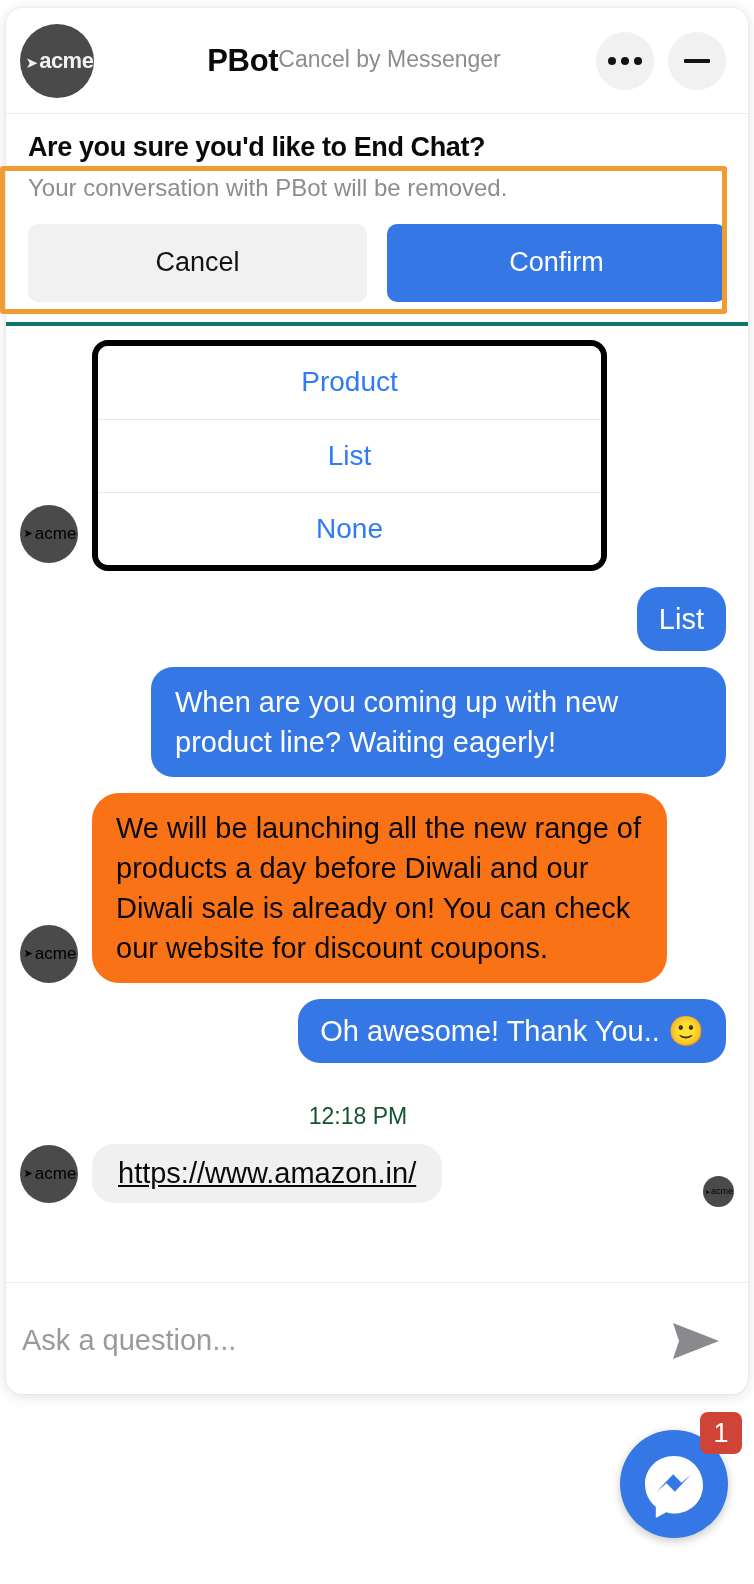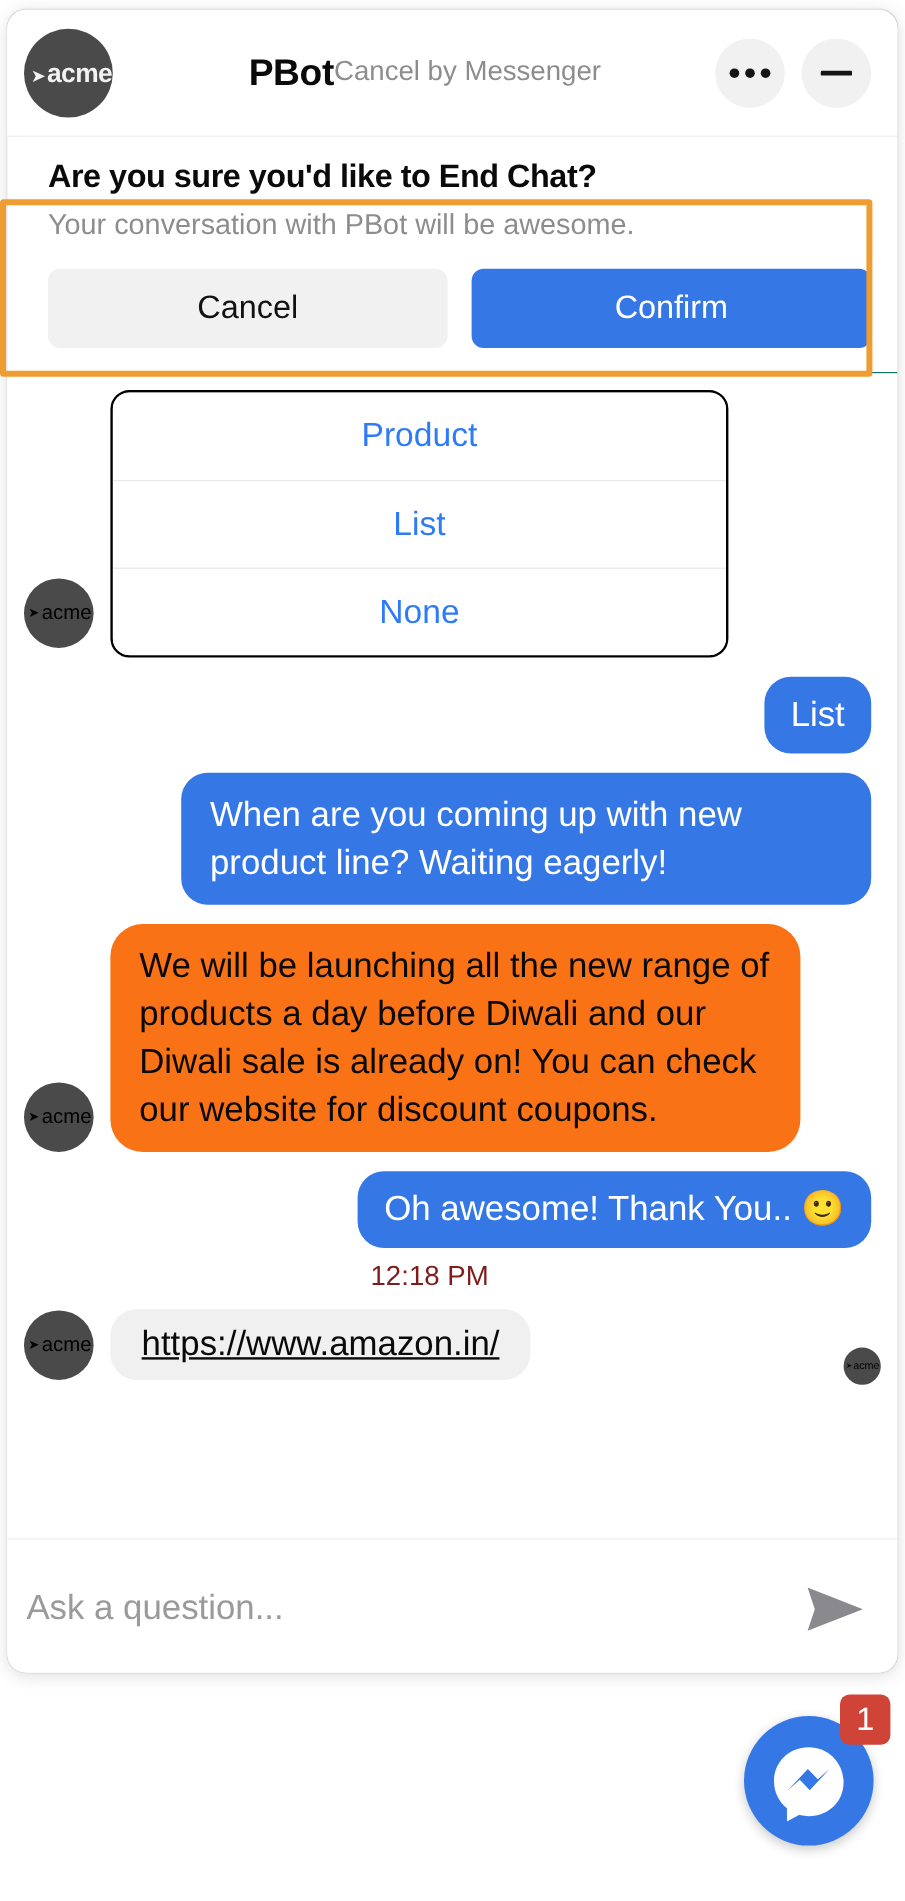--- a/index.html
+++ b/index.html
@@ -105,23 +105,22 @@
   }
   .dots { display: flex; gap: 5px; }
   .dots i { width: 8px; height: 8px; border-radius: 50%; background: #141414; display: block; }
   .dash { width: 26px; height: 4px; background: #141414; border-radius: 1px; display: block; }
 
   
   .endchat {
     position: relative;
     background: #ffffff;
     padding: 18px 22px 20px 22px;
-    border-bottom: 1px solid #0f766e;
+    border-bottom: 4px solid #0f766e;
     flex: 0 0 auto;
-    margin-left: 12px;
   }
   .endchat-title {
     font-size: 27px;
     font-weight: bold;
     color: #0a0a0a;
     letter-spacing: -0.4px;
     line-height: 1.15;
   }
   .endchat-sub {
     font-size: 24px;
@@ -129,21 +128,21 @@
     margin-top: 11px;
     line-height: 1.2;
   }
   .endchat-buttons {
     display: flex;
     gap: 20px;
     margin-top: 21px;
   }
   .ec-btn {
     flex: 1 1 0;
-    height: 66px;
+    height: 78px;
     border-radius: 10px;
     border: none;
     font-size: 27px;
     font-family: "Liberation Sans", sans-serif;
     cursor: pointer;
     display: flex;
     align-items: center;
     justify-content: center;
   }
   .ec-cancel { background: #f1f1f1; color: #121212; }
@@ -181,21 +180,21 @@
     margin-bottom: 8px;
     overflow: hidden;
   }
   .qr-avatar .acme-word { font-size: 17px; transform: translateX(2px); }
   .qr-avatar .acme-tick { font-size: 11px; }
 
   .qr-card {
     margin-left: 14px;
     width: 515px;
     background: #ffffff;
-    border: 2px solid #000000;
+    border: 6px solid #000000;
     border-radius: 16px;
     overflow: hidden;
   }
   .qr-item {
     height: 73px;
     display: flex;
     align-items: center;
     justify-content: center;
     font-size: 28px;
     color: #2f7bf6;
@@ -227,22 +226,22 @@
     flex: 0 0 58px;
     margin-right: 14px;
     overflow: hidden;
   }
   .in-avatar .acme-word { font-size: 17px; transform: translateX(2px); }
   .in-avatar .acme-tick { font-size: 11px; }
 
   .timestamp {
     text-align: center;
     font-size: 23px;
-    color: #7f1d1d;
-    margin-top: 10px;
+    color: #14532d;
+    margin-top: 40px;
     margin-right: 30px;
   }
 
   .link-row { display: flex; align-items: flex-end; margin-top: 14px; position: relative; }
   .link-bubble {
     background: #f0f0f0;
     border-radius: 22px;
     padding: 13px 26px;
   }
   .link-bubble a {
@@ -356,21 +355,21 @@
             </span>
         </button>
         <button class="hbtn">
           <span class="dash"></span>
         </button>
       </div>
     </div>
 
     <div class="endchat">
       <div class="endchat-title">Are you sure you'd like to End Chat?</div>
-      <div class="endchat-sub">Your conversation with PBot will be awesome.</div>
+      <div class="endchat-sub">Your conversation with PBot will be removed.</div>
       <div class="endchat-buttons">
         <button class="ec-btn ec-cancel">Cancel</button>
         <button class="ec-btn ec-confirm">Confirm</button>
       </div>
     </div>
 
     <div class="thread">
 
       <div class="qr-row">
         <div class="qr-avatar">

